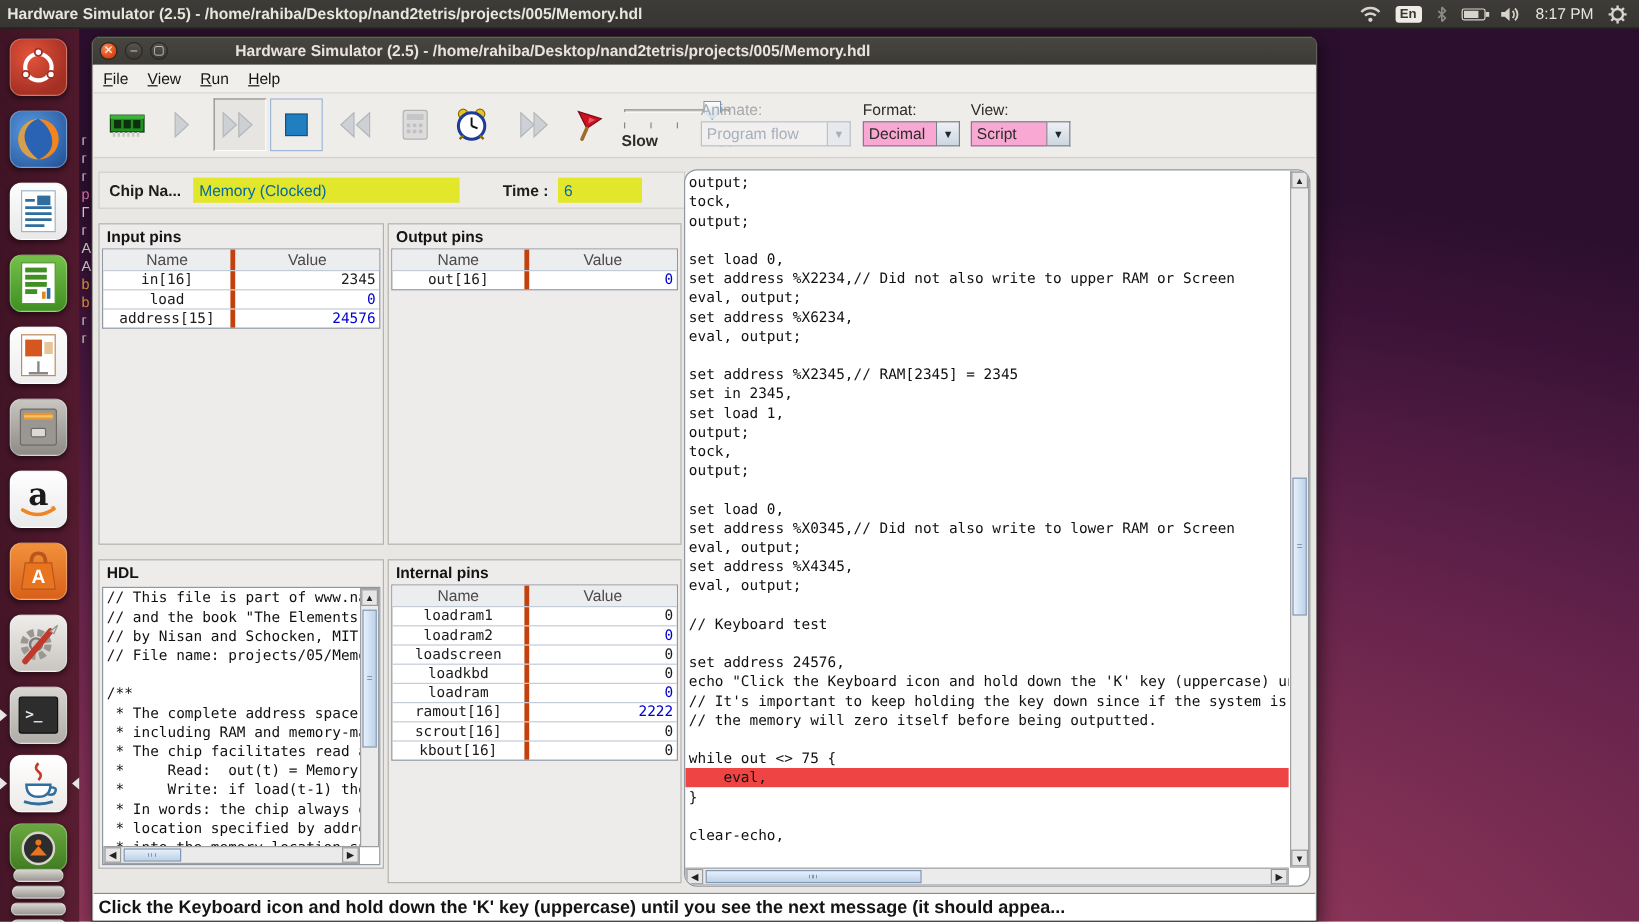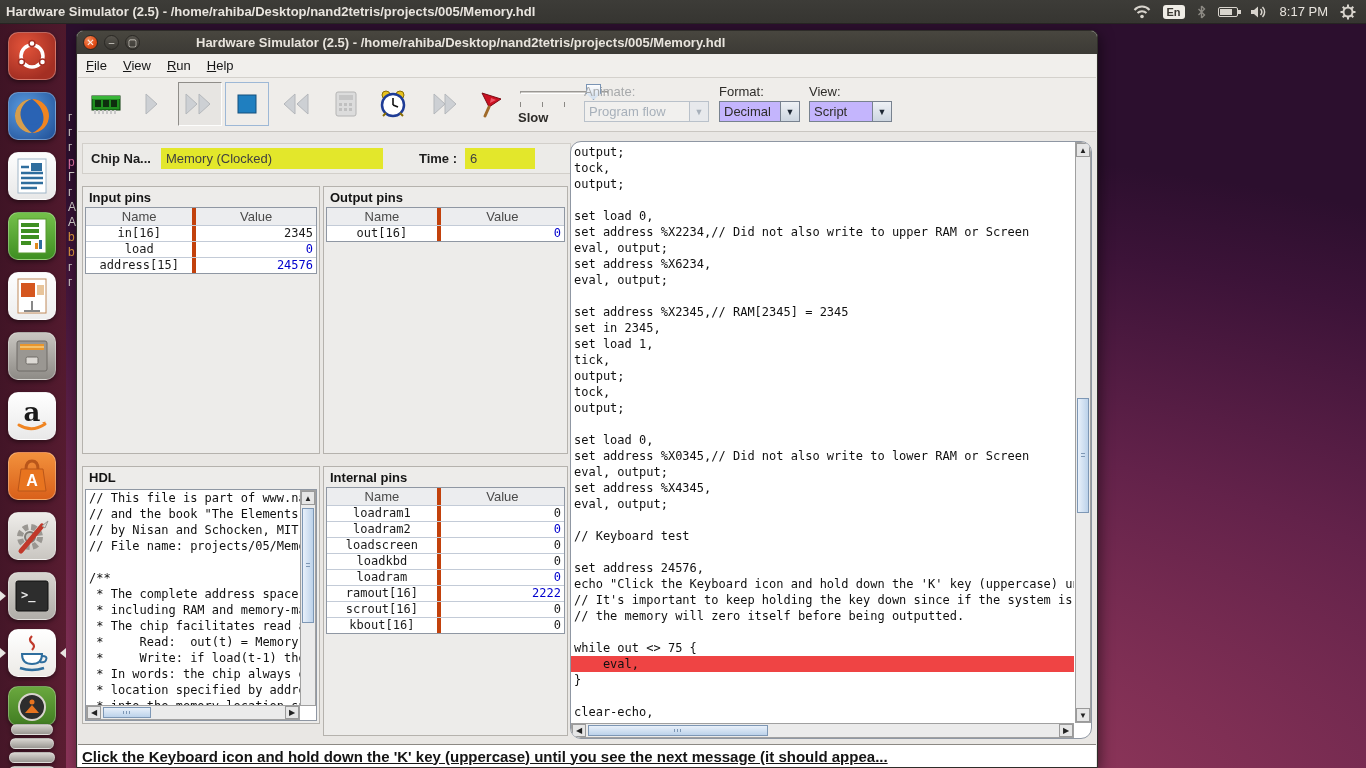--- a/index.html
+++ b/index.html
@@ -46,32 +46,32 @@
   .slider { position:absolute; left:411px; top:4px; width:92px; height:46px;margin-left:29px; }
   .strack { position:absolute; left:2px; right:2px; top:9px; height:3px; background:#cfcdc9; border:1px solid #9a9894; border-bottom-color:#fff; }
   .sthumb { position:absolute; top:2px; width:15px; height:16px; background:linear-gradient(#fdfdfe,#cfdded); border:1px solid #7a94b4; clip-path:polygon(0 0,100% 0,100% 60%,50% 100%,0 60%); }
   .sticks { position:absolute; left:2px; right:2px; top:20px; height:5px; display:flex; justify-content:space-between; }
   .sticks i { width:1px; height:5px; background:#8a8884; }
   .slabels { position:absolute; left:0; right:0; top:28px; display:flex; justify-content:space-between; font-weight:bold; font-size:13px; color:#2e2c29; }
 
   .ddgroup { position:absolute; top:6px; font-size:13px; color:#2e2c29; }
   .ddlabel { display:block; margin-bottom:2px; }
   .dd { display:flex; height:21px; }
-  .ddval { border:1px solid #78828f; background:#c4b5fd; padding:1px 4px; display:flex; align-items:center; }
+  .ddval { border:1px solid #78828f; background:#f9a8d4; padding:1px 4px; display:flex; align-items:center; }
   .ddarrow { width:19px; border:1px solid #78828f; border-left:none; background:linear-gradient(#eef1f5,#cdd6e0); display:flex; align-items:center; justify-content:center; font-size:9px; color:#1d2733; }
   .dd.disabled .ddval { background:#f1f0ee; color:#a7b0ba; border-color:#b9c1ca; }
   .dd.disabled .ddarrow { color:#a7b0ba; border-color:#b9c1ca; background:#e7e9ec; }
   .ddlabel.dim { color:#a7a9ab; }
 
   .content { position:absolute; left:1px; top:101px; right:1px; height:610px; background:#e9e7e4; }
 
   
   .chiprow { position:absolute; left:4px; top:11px; width:489px; height:31px; border:1px solid #d2cfca; background:#ecebe8; display:flex; align-items:center; }
   .chiplabel { font-weight:bold; font-size:13px; color:#1d1d1d; margin-left:8px; }
-  .yfield { background:#e3e72b; height:21px; font-size:13px; color:#404040; display:flex; align-items:center; padding-left:5px; }
+  .yfield { background:#e3e72b; height:21px; font-size:13px; color:#0369a1; display:flex; align-items:center; padding-left:5px; }
   .yf1 { width:222px; margin-left:10px; }
   .timelabel { font-weight:bold; font-size:13px; margin-left:36px; }
   .yf2 { width:70px; margin-left:8px; }
 
   
   .panel { position:absolute; border:1px solid #b5b2ad; background:#edecea; }
   .ptitle { height:20px; font-weight:bold; font-size:13px; color:#141414; padding:3px 0 0 6px; }
 
   .ptable { margin:0 2px; border:1px solid #8f97a3; background:#fff; font-family:"DejaVu Sans Mono",monospace; font-size:12px; }
   .trow { display:flex; height:16px; border-top:1px solid #c3cbd7; }
@@ -93,21 +93,21 @@
   .sb-v { position:absolute; width:16px; background:#ebebeb; border:1px solid #a0a0a0; }
   .sb-h { position:absolute; height:15px; background:#ebebeb; border:1px solid #a0a0a0; }
   .sb-arrow { position:absolute; width:14px; height:14px; background:#e6e6e6; border:1px solid #9a9a9a; display:flex; align-items:center; justify-content:center; font-size:8px; color:#222; }
   .sb-thumb { position:absolute; background:linear-gradient(90deg,#e8f0fa,#bcd2ea); border:1px solid #7d97b5; }
   .sb-h .sb-thumb { background:linear-gradient(#e8f0fa,#bcd2ea); }
   .grip { position:absolute; left:3px; right:3px; top:50%; height:6px; margin-top:-3px;
     background:repeating-linear-gradient(#7d97b5 0 1px, transparent 1px 3px); }
   .grip-h { position:absolute; top:3px; bottom:3px; left:50%; width:8px; margin-left:-4px;
     background:repeating-linear-gradient(90deg,#7d97b5 0 1px, transparent 1px 3px); }
 
-  .statusbar { position:absolute; left:1px; right:1px; top:713px; height:23px; background:#fff; border-top:1px solid #8c8984; font-weight:bold; font-size:15px; color:#141414; display:flex; align-items:center; padding-left:4px; white-space:nowrap; overflow:hidden;text-decoration:underline; }
+  .statusbar { position:absolute; left:1px; right:1px; top:713px; height:23px; background:#fff; border-top:1px solid #8c8984; font-weight:bold; font-size:15px; color:#141414; display:flex; align-items:center; padding-left:4px; white-space:nowrap; overflow:hidden; }
 </style>
 </head>
 <body>
 
 <div class="desktop"></div>
 
 <div class="stray" style="top:110px;">
     <div style="color: rgb(207, 200, 196);">г</div>
     <div style="color: rgb(207, 200, 196);">г</div>
     <div style="color: rgb(207, 200, 196);">г</div>
@@ -539,21 +539,20 @@
           <div class="codeline"> </div>
           <div class="codeline">set load 0,</div>
           <div class="codeline">set address %X2234,// Did not also write to upper RAM or Screen</div>
           <div class="codeline">eval, output;</div>
           <div class="codeline">set address %X6234,</div>
           <div class="codeline">eval, output;</div>
           <div class="codeline"> </div>
           <div class="codeline">set address %X2345,// RAM[2345] = 2345</div>
           <div class="codeline">set in 2345,</div>
           <div class="codeline">set load 1,</div>
-          <div class="codeline">tick,</div>
           <div class="codeline">output;</div>
           <div class="codeline">tock,</div>
           <div class="codeline">output;</div>
           <div class="codeline"> </div>
           <div class="codeline">set load 0,</div>
           <div class="codeline">set address %X0345,// Did not also write to lower RAM or Screen</div>
           <div class="codeline">eval, output;</div>
           <div class="codeline">set address %X4345,</div>
           <div class="codeline">eval, output;</div>
           <div class="codeline"> </div>

